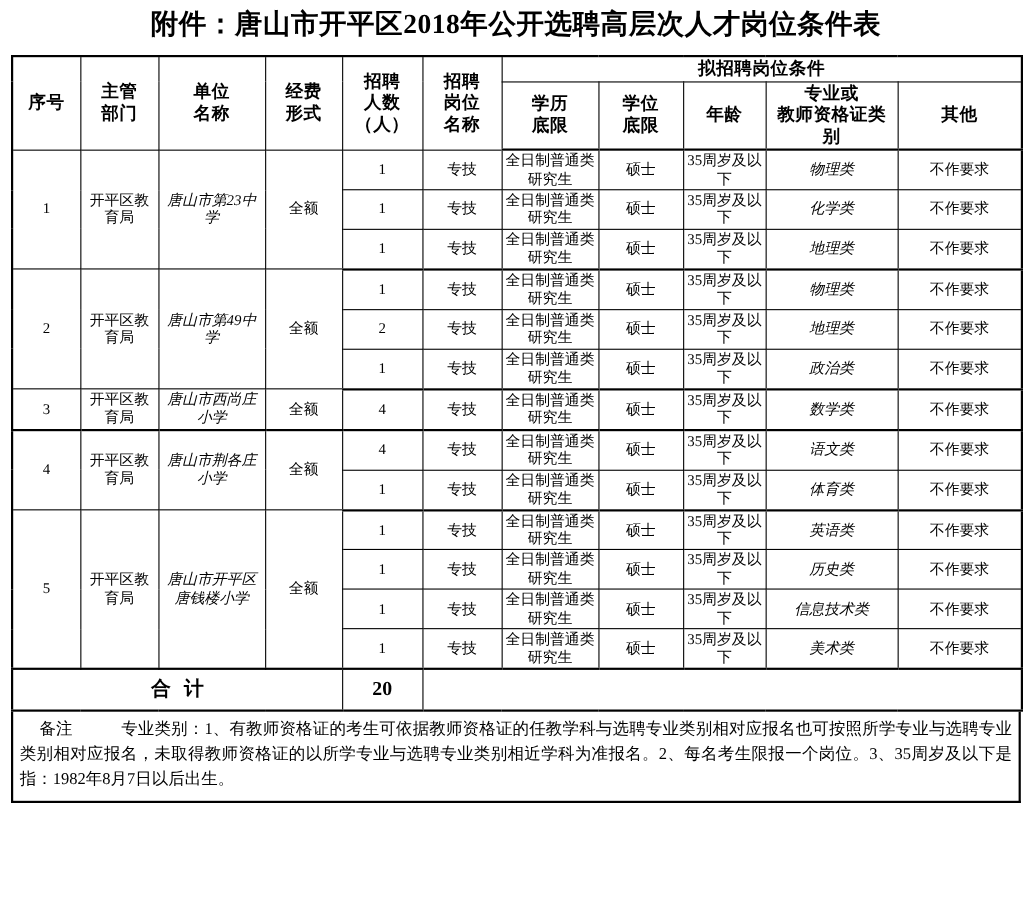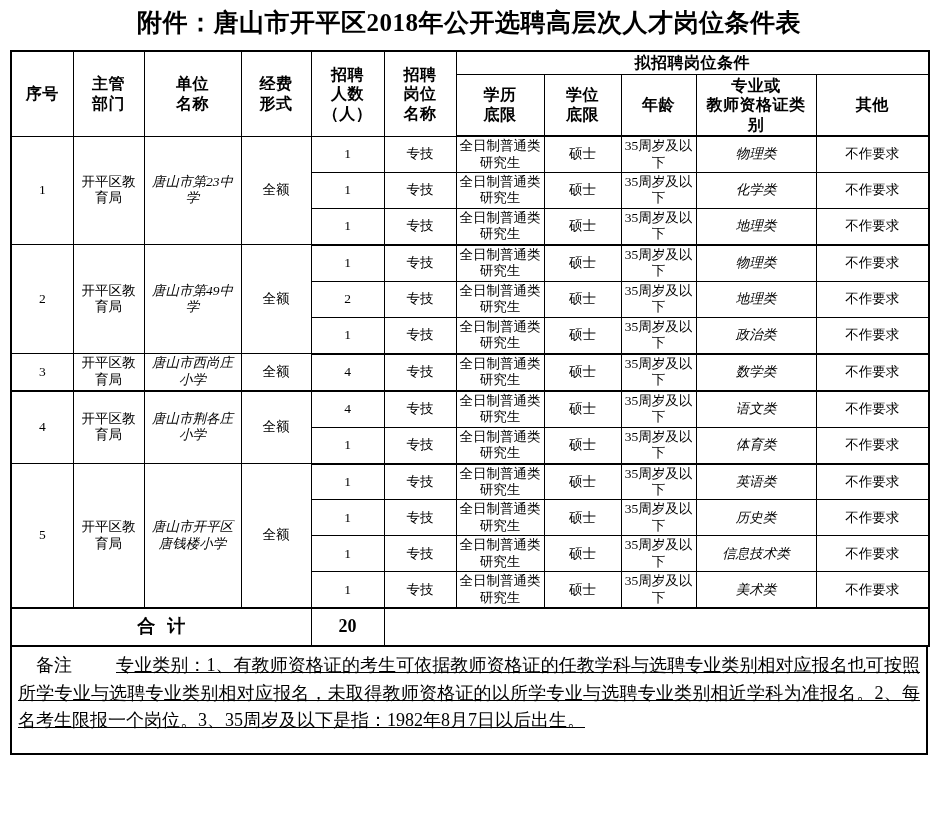--- a/index.html
+++ b/index.html
@@ -96,26 +96,25 @@
   
   tr.group-end > td { border-bottom: 2px solid #000; }
   tr.head-last th  { border-bottom: 2px solid #000; }
   tr.total-row td  { border-top: 2px solid #000; border-bottom: 2px solid #000; }
   
   #note-box {
     width: 918px;
     box-sizing: border-box;
     border: 2px solid #000;
     border-top: none;
-    padding: 5px 6px 19px 6px;
-    font-size: 18px;
+    padding: 5px 6px 7px 6px;
+    font-size: 15px;
     line-height: 1.52;
     text-align: justify;
     font-family: "Liberation Serif", "DejaVu Serif", serif;
-    text-decoration: underline;
   }
   #note-box .note-label {
     display: inline-block;
     padding-left: 18px;
     padding-right: 44px;
   }
 </style>
 </head>
 <body>
 

